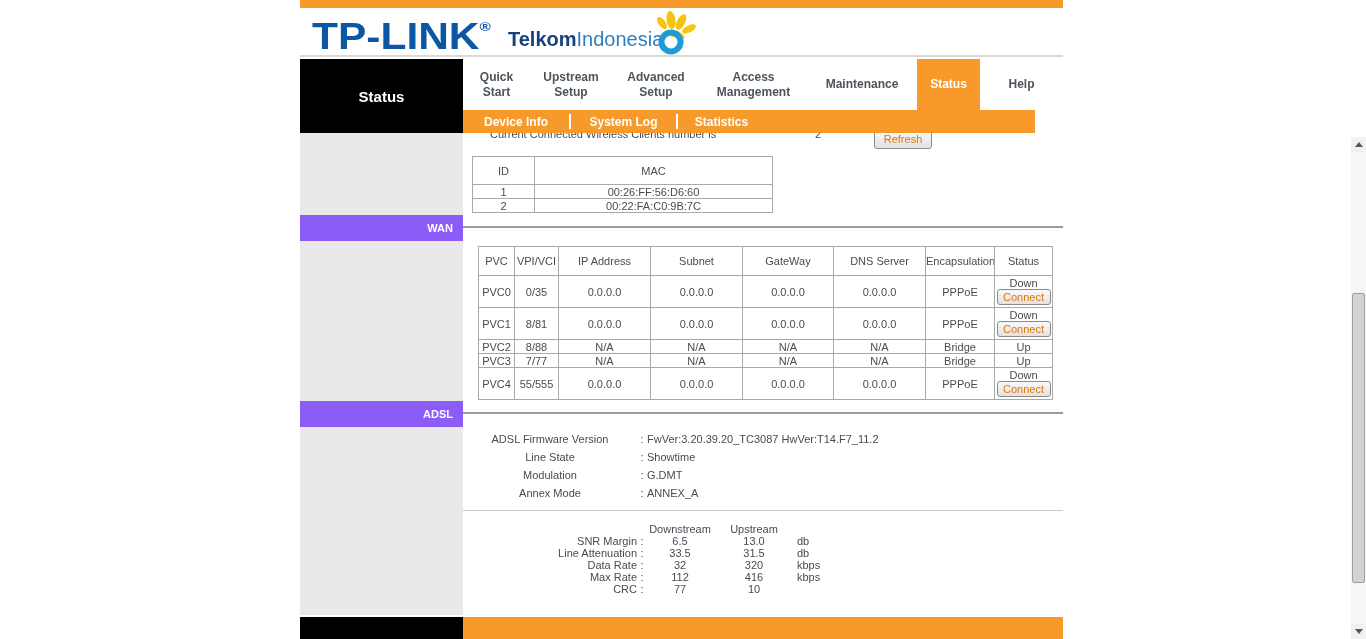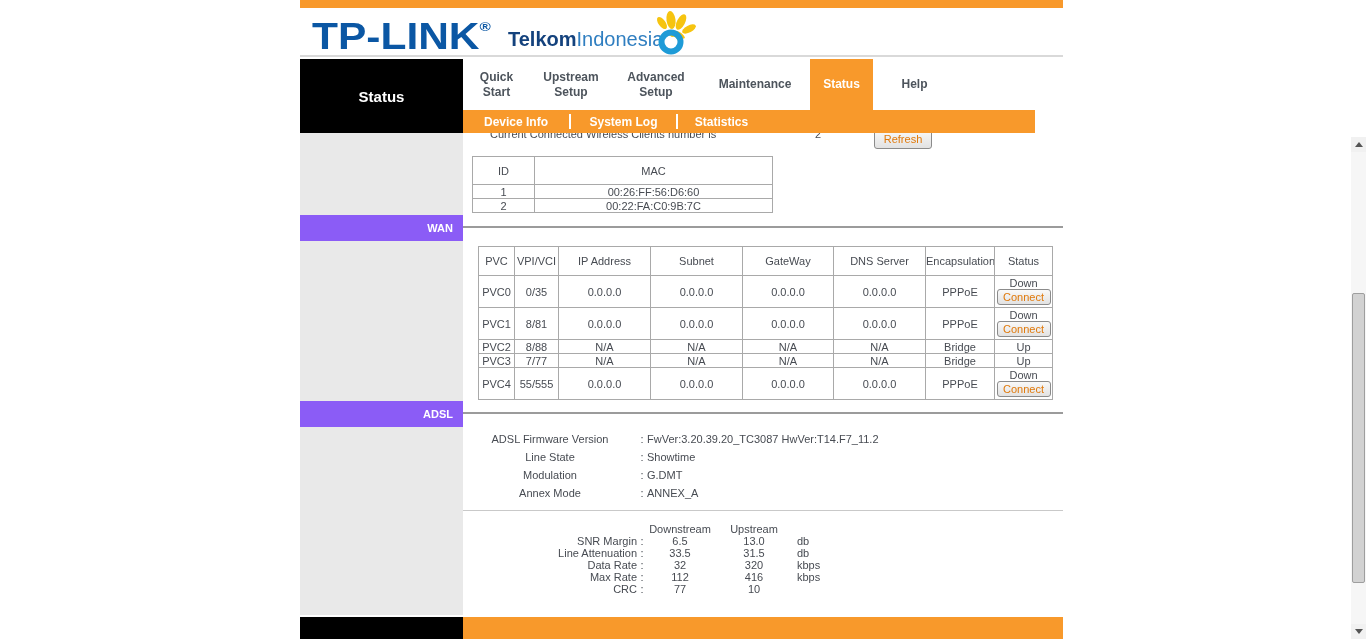--- a/index.html
+++ b/index.html
@@ -135,20 +135,24 @@
     <span>Quick</span>
       <span>Start</span>
     </div>
   <div class="tab" style="width:82px">
     <span>Upstream</span>
       <span>Setup</span>
     </div>
   <div class="tab" style="width:88px">
     <span>Advanced</span>
       <span>Setup</span>
+    </div>
+  <div class="tab" style="width:107px">
+    <span>Access</span>
+      <span>Management</span>
     </div>
   <div class="tab" style="width:110px">
     <span>Maintenance</span>
       <span></span>
     </div>
   <div class="tab active" style="width:63px">
     <span>Status</span>
       <span></span>
     </div>
   <div class="tab" style="width:83px">

